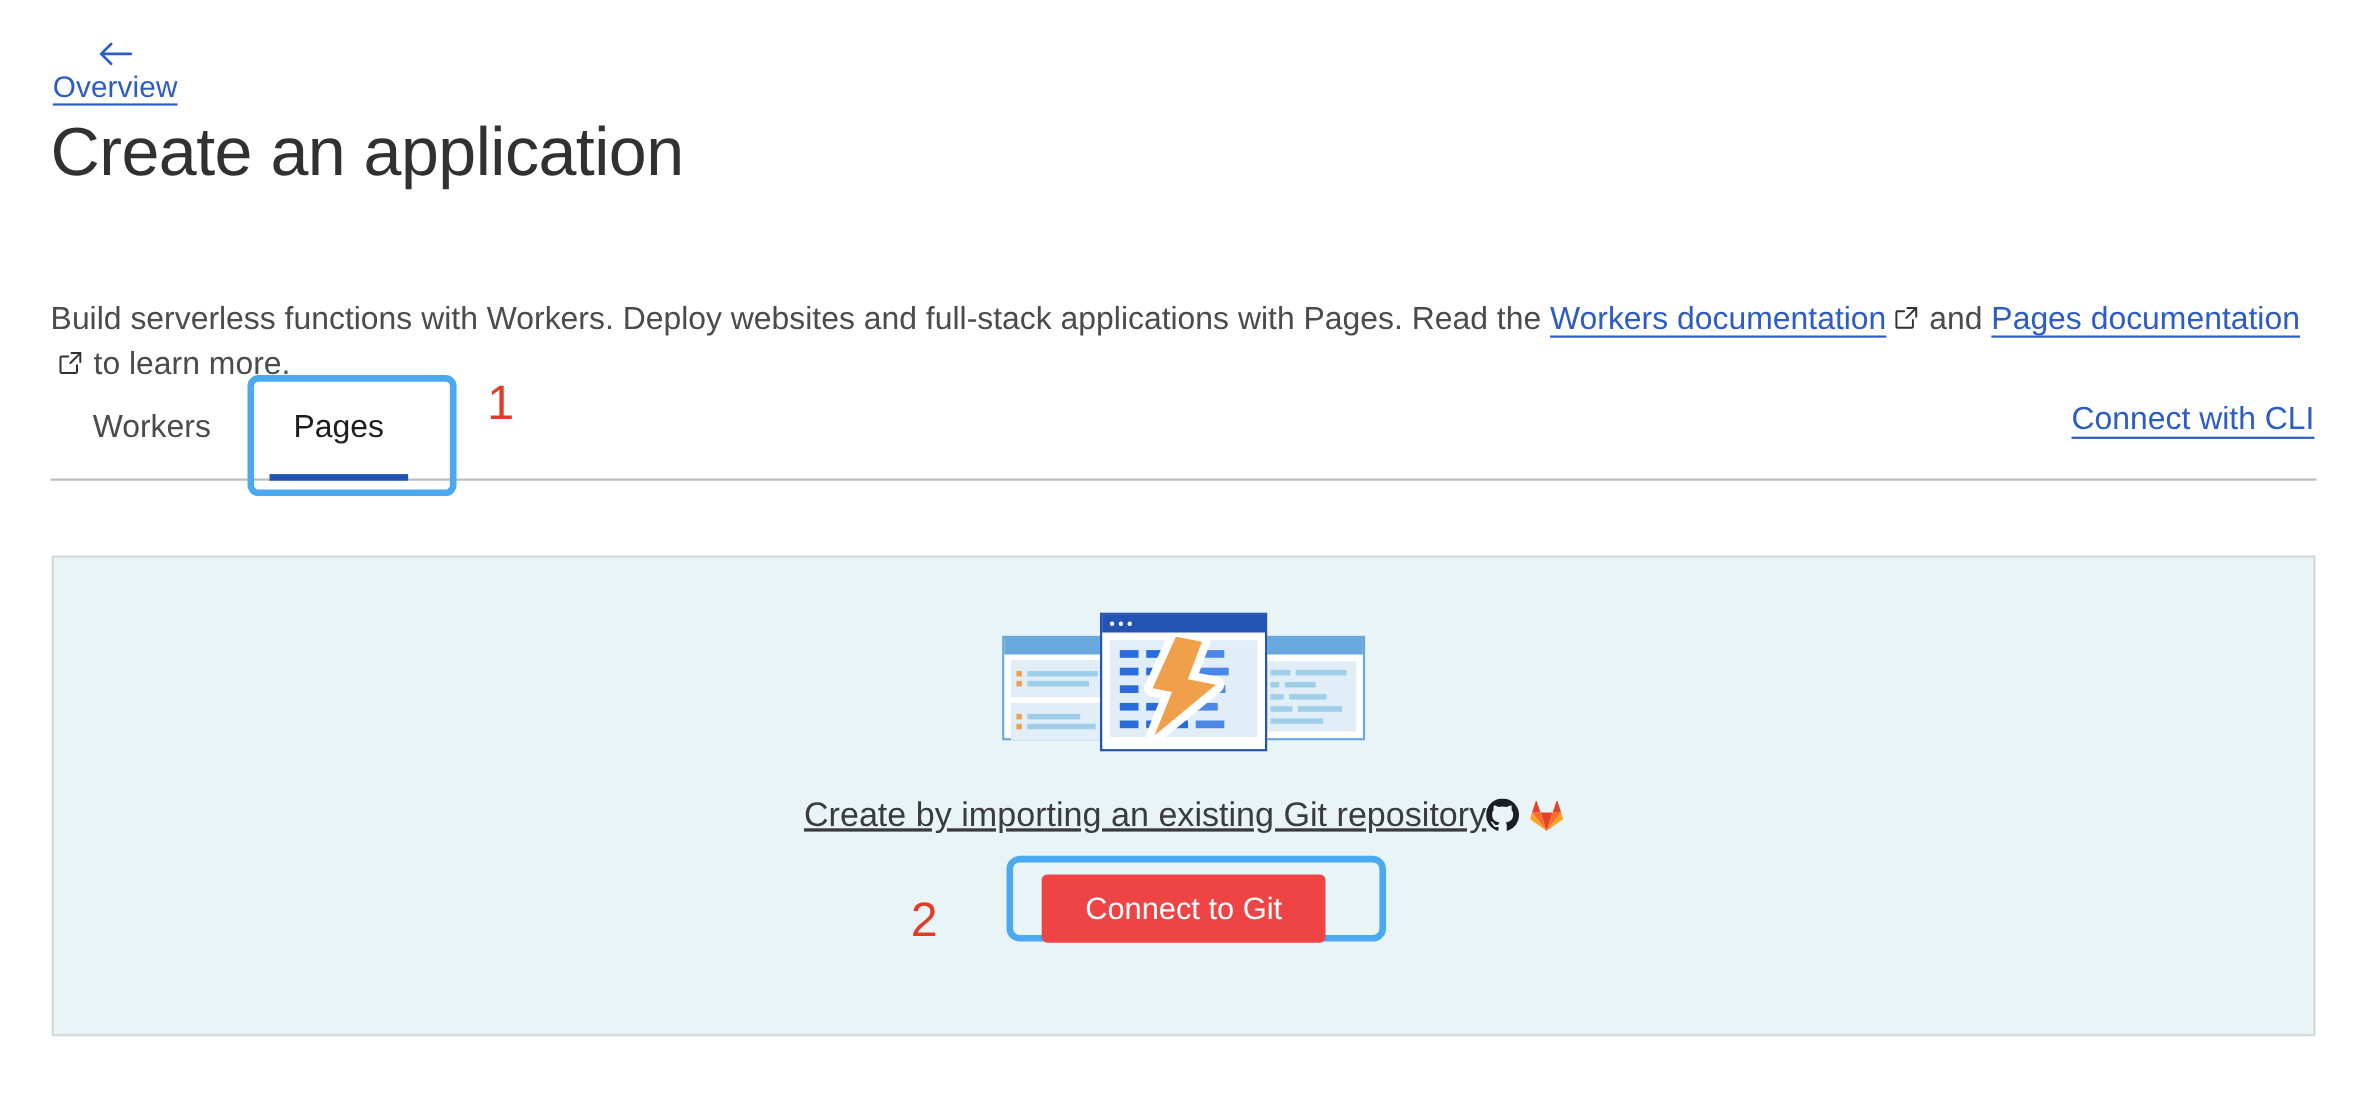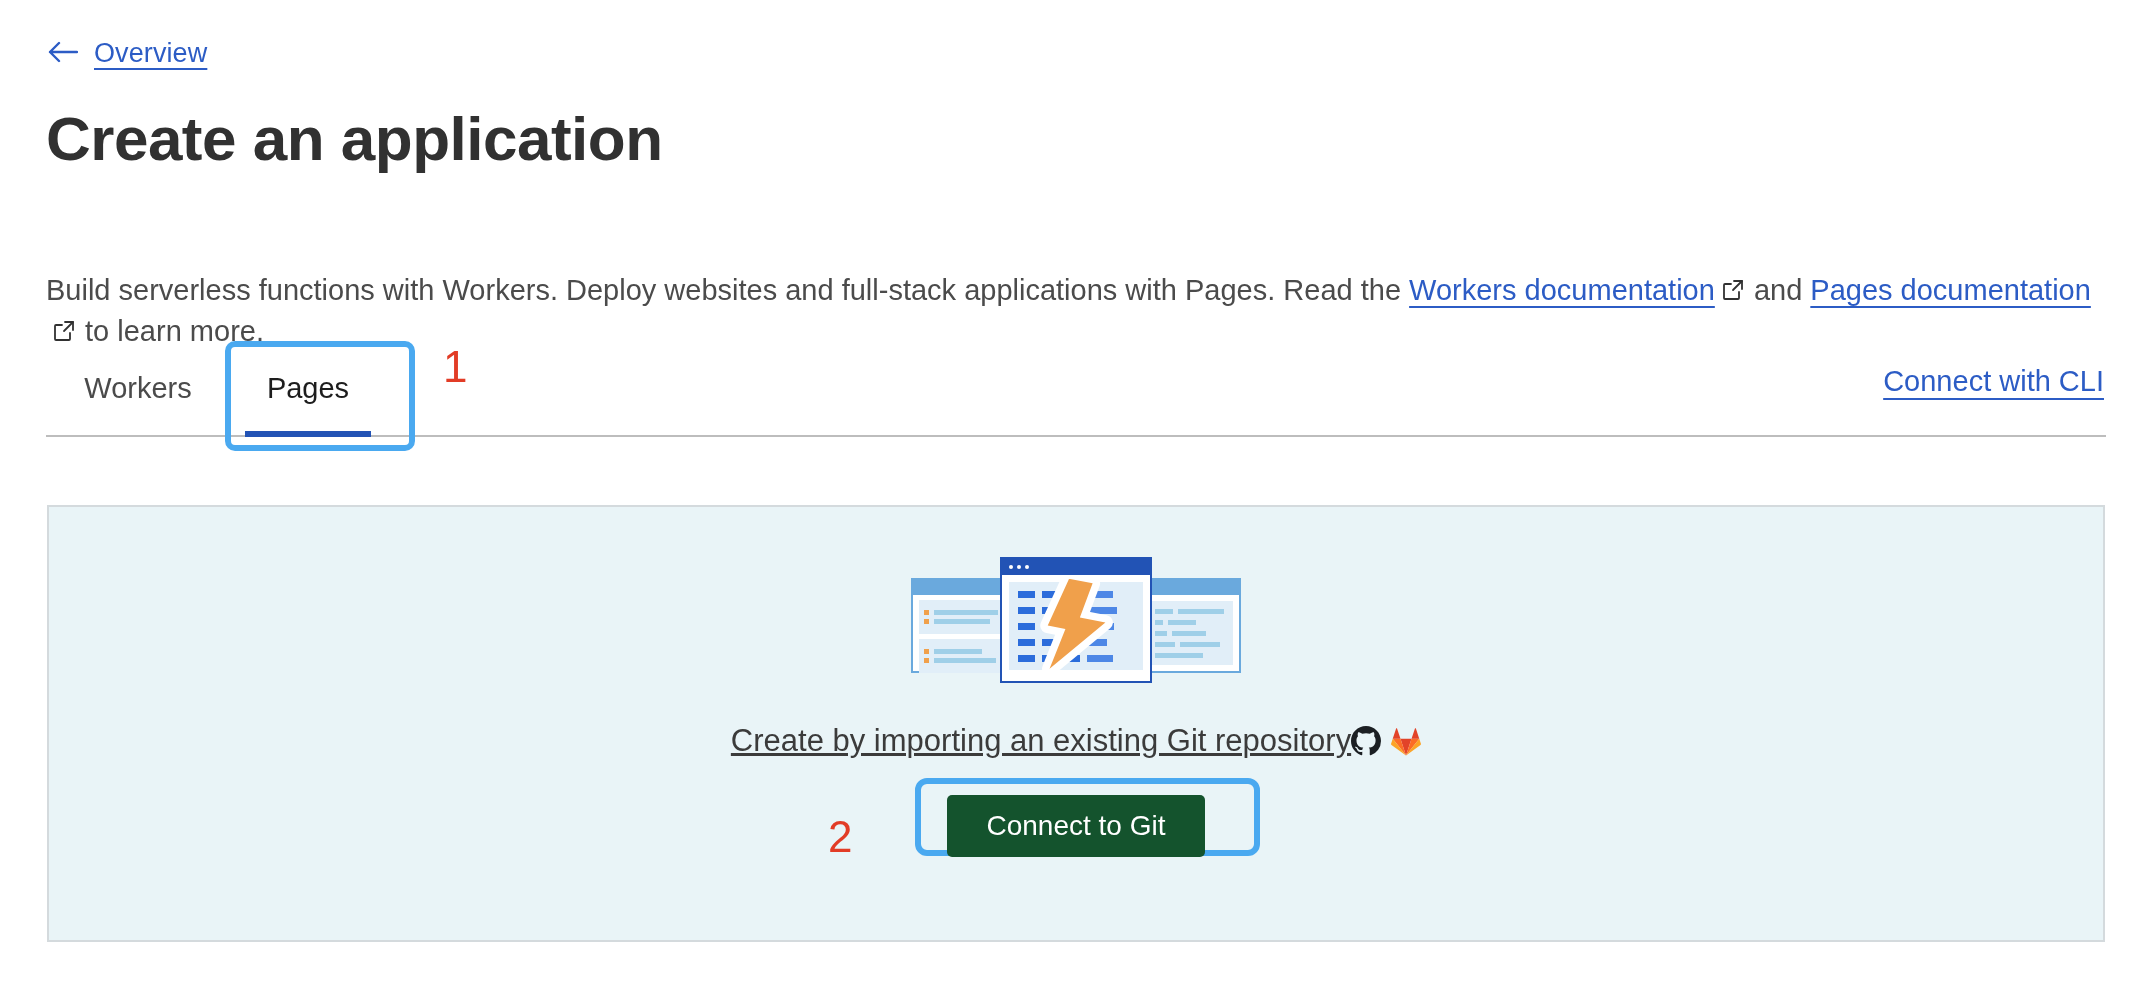--- a/index.html
+++ b/index.html
@@ -23,22 +23,23 @@
     height: 1002px;
   }
 
   
   .back-link {
     position: absolute;
     left: 48px;
     top: 38px;
     display: flex;
     align-items: center;
-    gap: 16px;
+    gap: 0;
     cursor: pointer;
+    flex-direction: column;
   }
   .back-arrow {
     display: block;
     color: #2c5cc5;
     line-height: 1;
   }
   .back-label {
     font-size: 27px;
     color: #2c5cc5;
     text-decoration: underline;
@@ -46,21 +47,21 @@
     text-decoration-thickness: 2px;
     letter-spacing: 0.1px;
   }
 
   
   .page-title {
     position: absolute;
     left: 46px;
     top: 108px;
     font-size: 62px;
-    font-weight: bold;
+    font-weight: normal;
     color: #313131;
     letter-spacing: -0.5px;
     line-height: 1;
   }
 
   
   .description {
     position: absolute;
     left: 46px;
     top: 222px;
@@ -289,21 +290,21 @@
     border-radius: 12px;
     box-sizing: border-box;
   }
   .connect-btn {
     position: relative;
     display: inline-flex;
     align-items: center;
     justify-content: center;
     width: 258px;
     height: 62px;
-    background: #14532d;
+    background: #ef4444;
     color: #ffffff;
     font-size: 28px;
     border: none;
     border-radius: 5px;
     cursor: pointer;
     font-family: "Liberation Sans", sans-serif;
   }
 </style>
 </head>
 <body>

